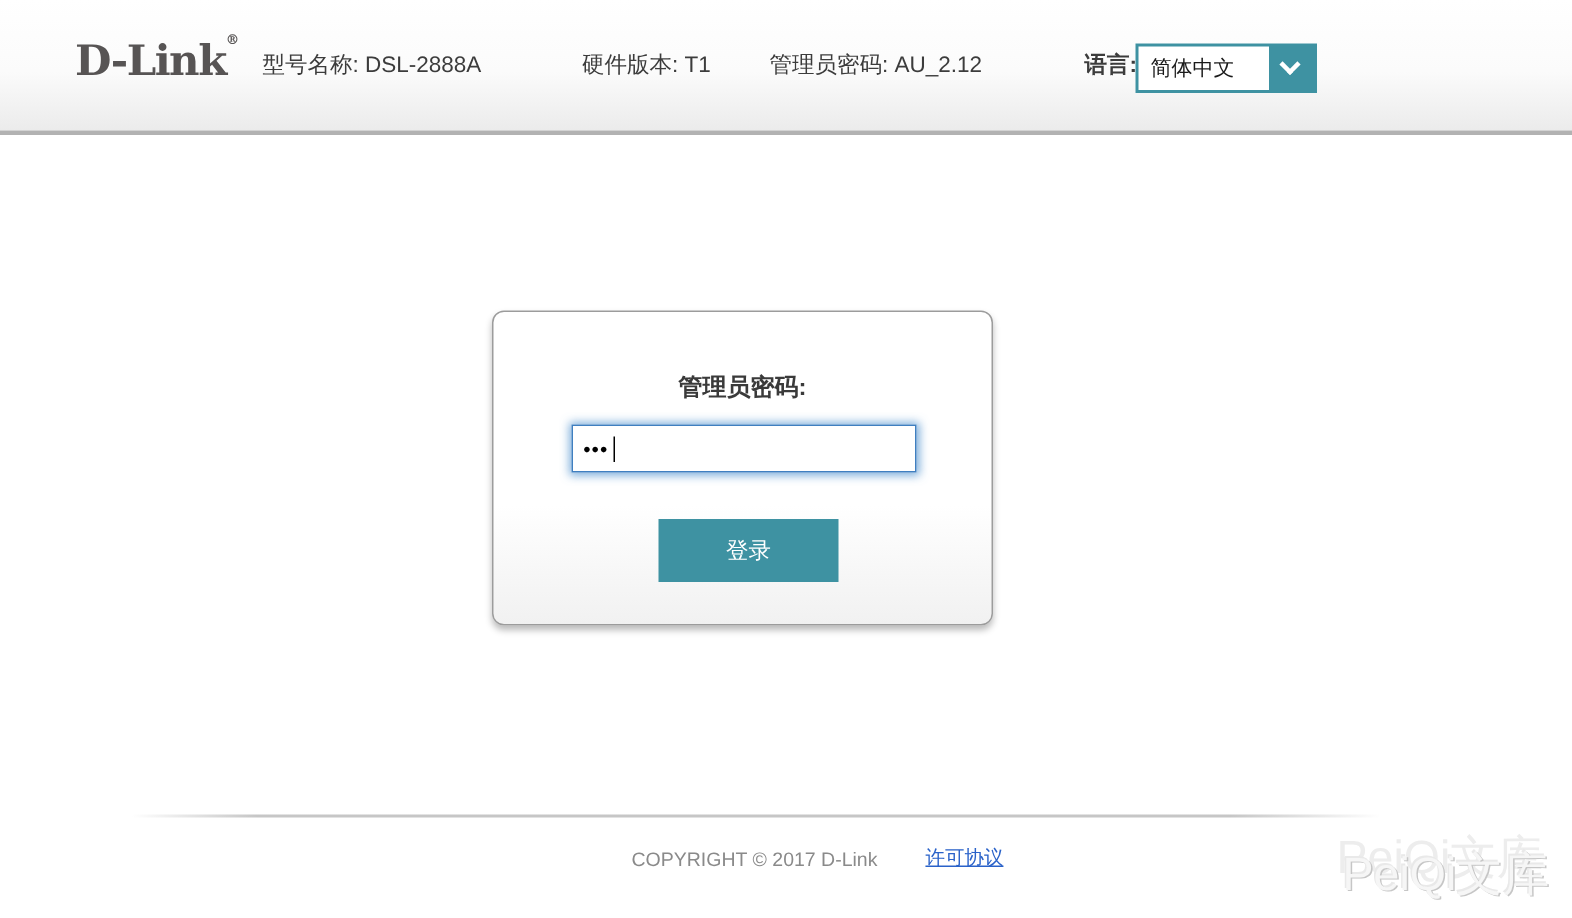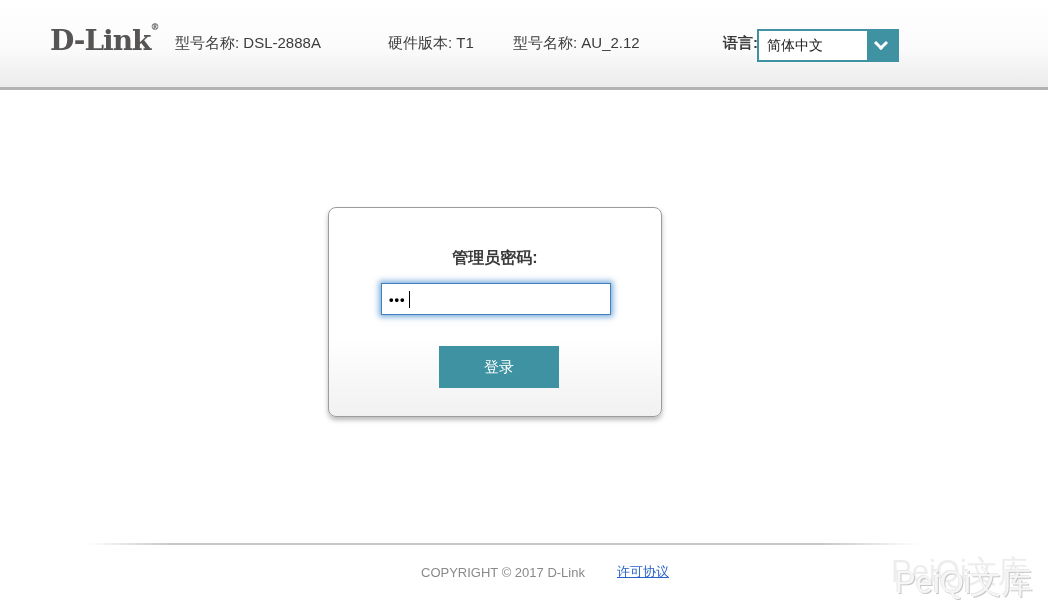--- a/index.html
+++ b/index.html
@@ -48,21 +48,21 @@
     white-space: nowrap;
   }
   .hdr-model { left: 175px; }
   .hdr-hw    { left: 388px; }
   .hdr-fw    { left: 513px; }
   .hdr-lang-label { left: 723px; font-weight: bold; }
 
   .lang-select {
     position: absolute;
     left: 757px; top: 29px;
-    width: 142px; height: 33px;
+    width: 121px; height: 33px;
     background: #ffffff;
     border: 2px solid #3e92a2;
     cursor: pointer;
   }
   .lang-select .lang-value {
     position: absolute;
     left: 8px; top: 6px;
     font-size: 14px;
     color: #1a1a1a;
   }
@@ -182,21 +182,21 @@
 </head>
 <body>
 
 <div class="page">
 
   <div class="header">
     <div class="logo"><span>D-Link</span><span class="reg">®</span></div>
 
     <div class="hdr-item hdr-model">型号名称: DSL-2888A</div>
     <div class="hdr-item hdr-hw">硬件版本: T1</div>
-    <div class="hdr-item hdr-fw">型号名称: AU_2.12</div>
+    <div class="hdr-item hdr-fw">管理员密码: AU_2.12</div>
     <div class="hdr-item hdr-lang-label">语言:</div>
 
     <div class="lang-select">
       <span class="lang-value">简体中文</span>
       <span class="chev-box">
           <span class="chev"></span>
         </span>
     </div>
   </div>
 

